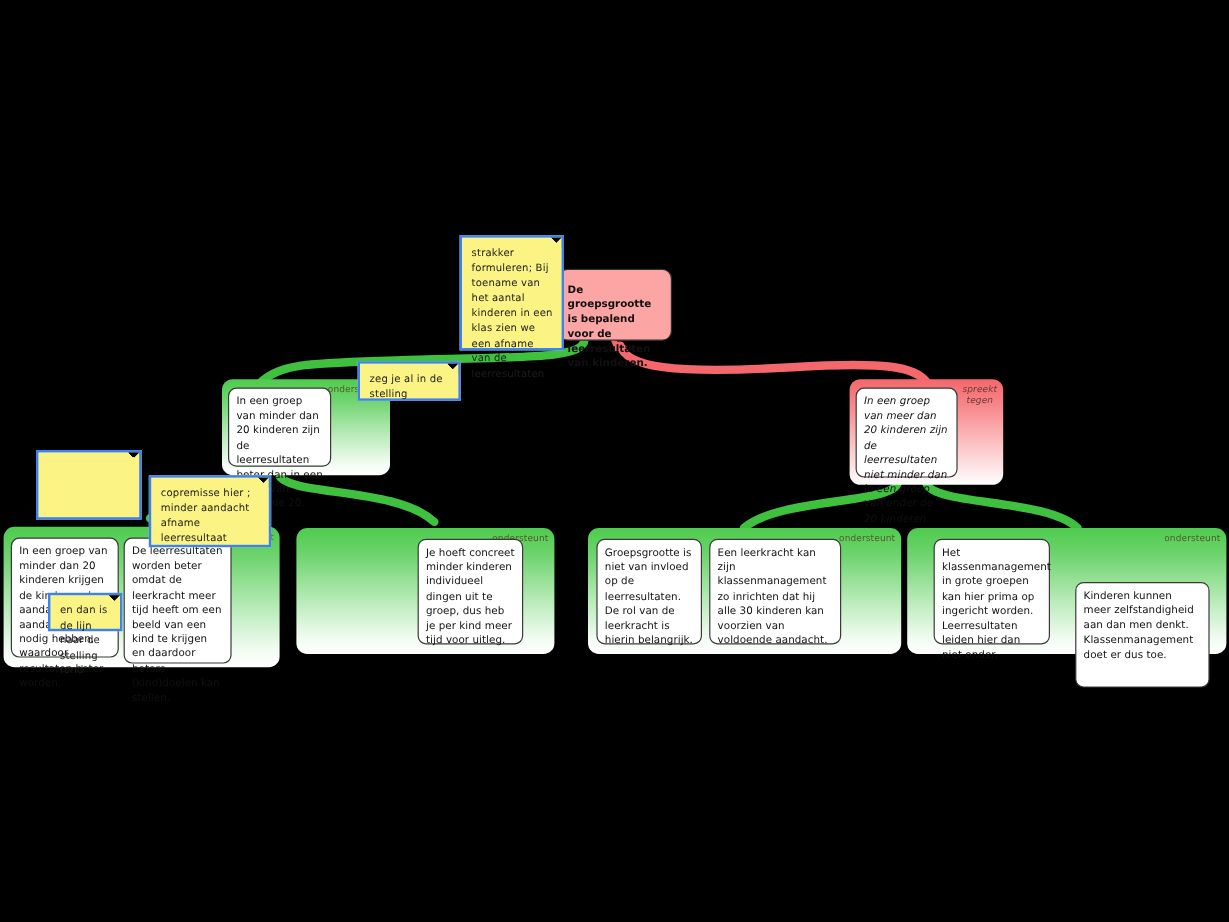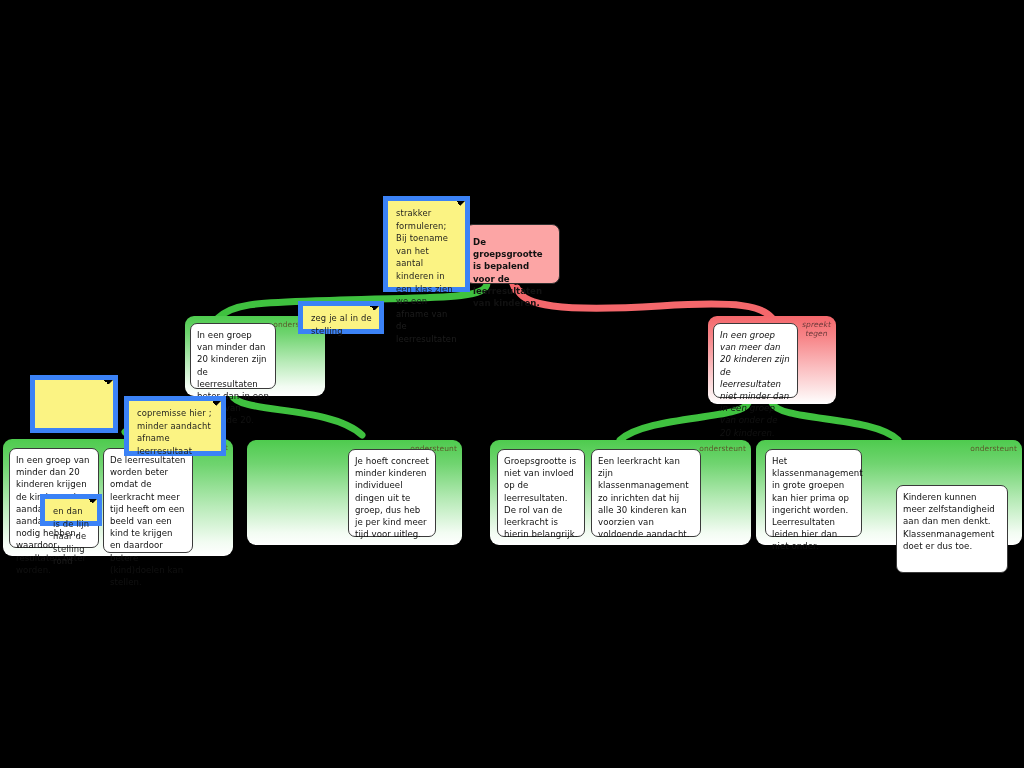--- a/index.html
+++ b/index.html
@@ -21,21 +21,21 @@
         box-sizing:border-box;padding:5px 6px 4px 6px;}
   .card p{margin:0;font-size:8.6px;line-height:12.2px;color:#111;letter-spacing:.05px;}
 
   
   .root-card{position:absolute;background:#fca5a5;border:1.4px solid #2e2e2e;border-radius:8px;
         box-sizing:border-box;padding:11px 7px;font-weight:bold;}
   .root-card p{margin:0;font-size:8.6px;line-height:12.2px;color:#111;}
 
   
   .note{position:absolute;background:#fbf383;box-sizing:border-box;
-        padding:6px 7px 5px 8px;border:5px solid #3b82f6;}
+        padding:6px 7px 5px 8px;border:2px solid #3b82f6;}
   .note p{margin:0;font-size:8.4px;line-height:12.6px;color:#1d1d1d;letter-spacing:.15px;}
   .note .fold{position:absolute;top:0;right:0;width:9px;height:9px;
         background:linear-gradient(225deg,#000 0 50%,transparent 50%);}
   .note .fold::after{content:"";position:absolute;right:0;top:0;
         border-width:0 0 9px 9px;border-style:solid;border-color:transparent transparent #fbf383 transparent;}
 </style>
 </head>
 <body>
 
 <div id="canvas">
@@ -100,21 +100,21 @@
     <div class="card" style="left:7px;top:9px;width:88px;height:88px;">
       <p>Groepsgrootte is niet van invloed op de leerresultaten. De rol van de leerkracht is hierin belangrijk.</p>
     </div>
     <div class="card" style="left:101px;top:9px;width:110px;height:88px;">
       <p>Een leerkracht kan zijn klassenmanagement zo inrichten dat hij alle 30 kinderen kan voorzien van voldoende aandacht.</p>
     </div>
   </div>
 
   <div class="group green" style="left:756px;top:440px;width:266px;height:105px;">
     <span class="rel-label">ondersteunt</span>
-    <div class="card" style="left:9px;top:9px;width:97px;height:88px;">
+    <div class="card" style="left:22px;top:9px;width:97px;height:88px;">
       <p>Het klassenmanagement in grote groepen kan hier prima op ingericht worden. Leerresultaten leiden hier dan niet onder.</p>
     </div>
     <div class="card" style="left:140px;top:9px;width:112px;height:88px;margin-top:36px;">
       <p>Kinderen kunnen meer zelfstandigheid aan dan men denkt. Klassenmanagement doet er dus toe.</p>
     </div>
   </div>
 
   <div class="note" style="left:383px;top:196px;width:87px;height:96px;">
     <span class="fold"></span>
     <p>strakker formuleren; Bij toename van het aantal kinderen in een klas zien we een afname van de leerresultaten</p>

